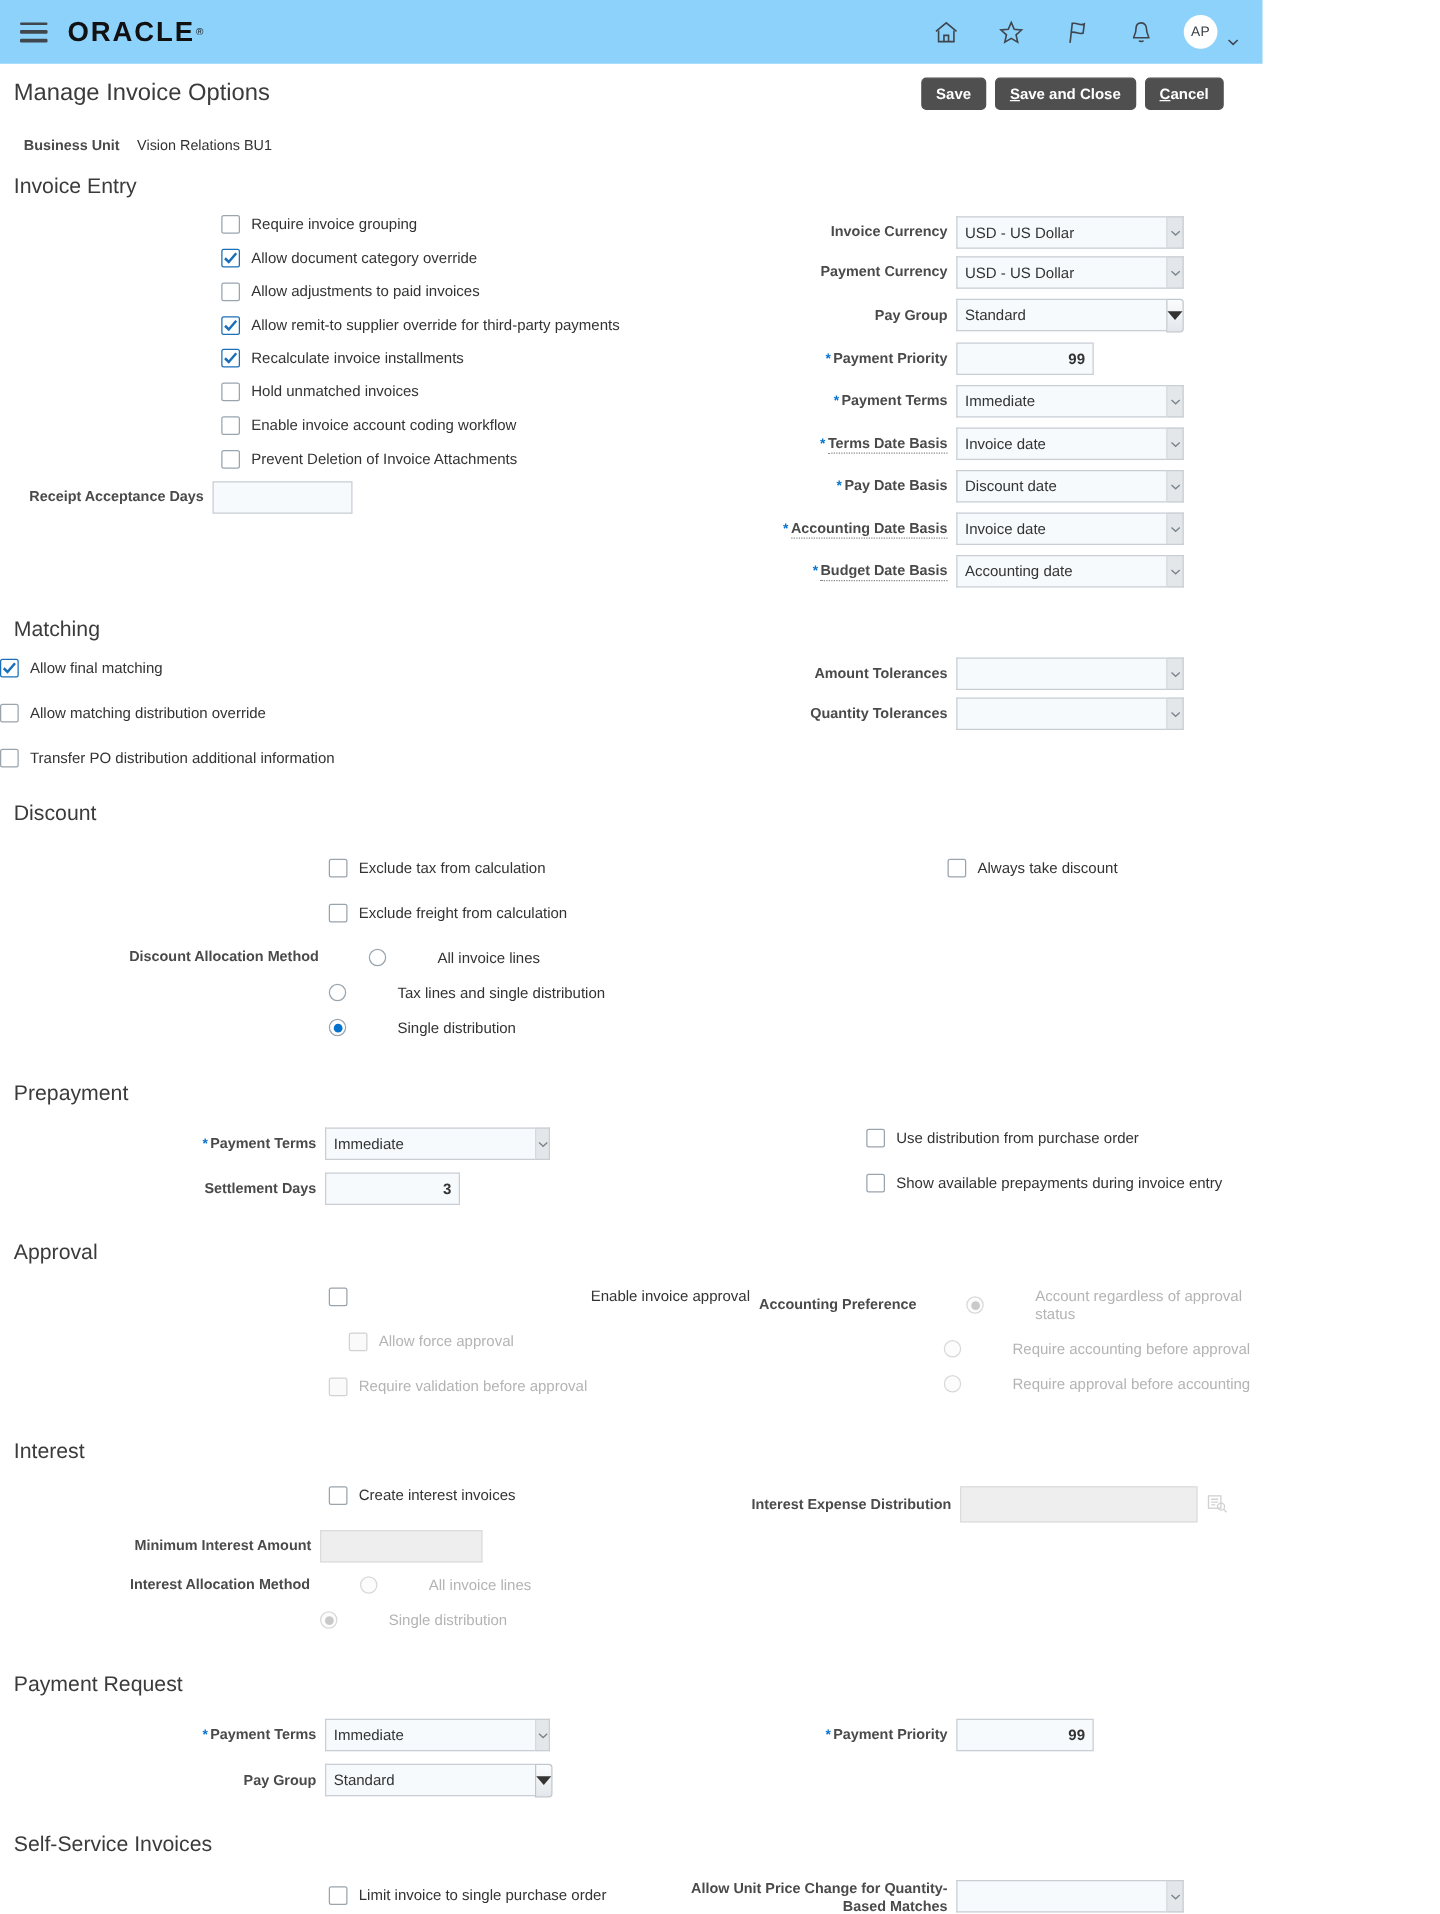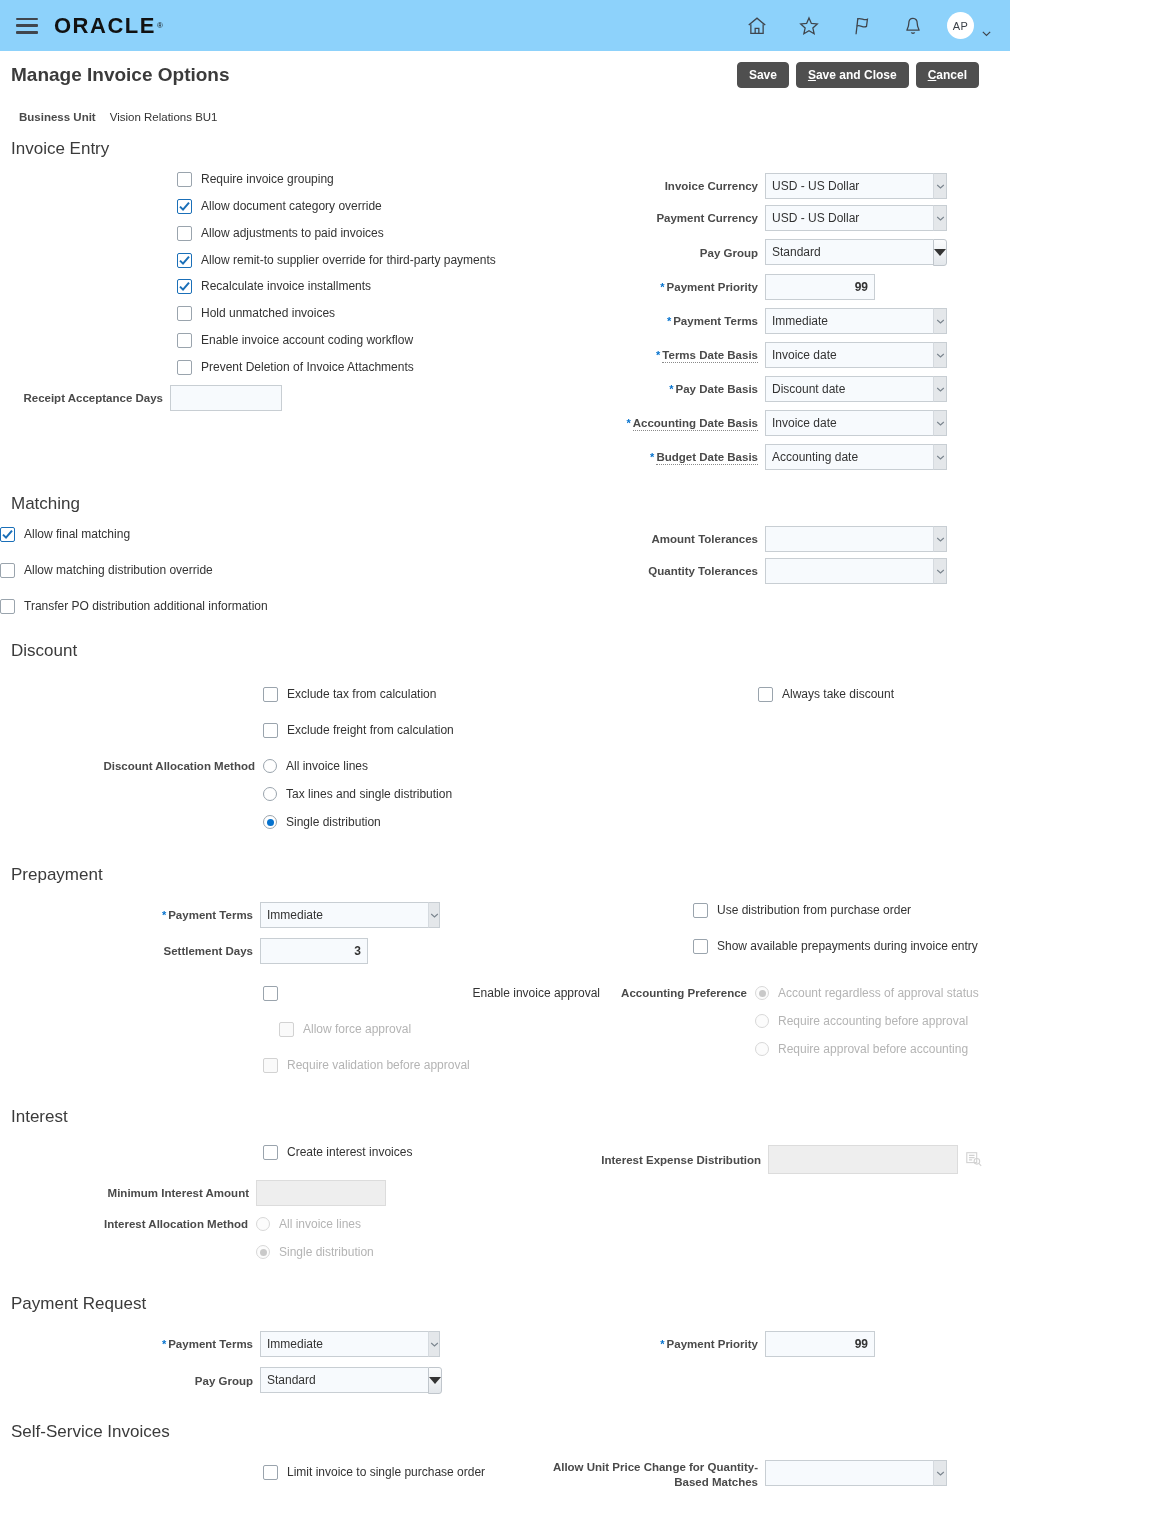--- a/index.html
+++ b/index.html
@@ -34,21 +34,21 @@
      justify-content:center; cursor:pointer; }
   .gh-ico svg { display:block; }
   .avatar-wrap { display:flex; align-items:flex-end; gap:7px; cursor:pointer; margin-left:22px;}
   .avatar { width:27px; height:27px; border-radius:50%; background:#ffffff;
      display:flex; align-items:center; justify-content:center;
      font-size:11px; color:#3b4148; letter-spacing:.3px;}
   .chev-dn { width:11px; height:11px; }
 
   
   .titlebar { display:flex; align-items:center; padding:11px 16px 0 11px; }
-  .page-title { font-size:19px; color:#3b3b3b; font-weight:700; line-height:26px;}
+  .page-title { font-size:19px; color:#3b3b3b; font-weight:400; line-height:26px;}
   .tb-spacer { flex:1 1 auto; }
   .btns { display:flex; gap:7px; padding-right:15px; }
   .btn { background:#4f4f4f; color:#ffffff; border:1px solid #4f4f4f;
     border-radius:4px; font-size:12px; font-weight:bold; padding:5px 11px;
     cursor:pointer; font-family:"Liberation Sans", sans-serif; line-height:14px;}
   .btn u { text-decoration:underline; }
 
   
   .bu-line { padding:23px 0 0 19px; display:flex; gap:14px; font-size:11.5px; }
   .bu-label { font-weight:bold; color:#4a4a4a; }
@@ -98,21 +98,21 @@
   .cbrow { display:flex; align-items:center; margin-bottom:11px; }
   .cb { width:15px; height:15px; border:1px solid #9aa4ad; background:#ffffff;
      border-radius:2px; display:inline-flex; align-items:center;
      justify-content:center; cursor:pointer; flex:0 0 auto; }
   .cb.checked { border-color:#1a6fb8; }
   .cb.checked svg { display:block; }
   .cb.disabled { border-color:#d2d2d2; background:#fafafa; }
   .cb-label { font-size:12px; color:#333; margin-left:9px; line-height:15px; }
   .cb-label.disabled { color:#b4b4b4; }
 
-  .rdrow { display:flex; align-items:center; margin-bottom:13px; }
+  .rdrow { display:flex; align-items:center; margin-bottom:13px;gap:32px; }
   .rd { width:14px; height:14px; border:1px solid #9aa4ad; border-radius:50%;
      background:#fff; display:inline-flex; align-items:center;
      justify-content:center; cursor:pointer; flex:0 0 auto; }
   .rd.sel::after { content:""; width:7px; height:7px; border-radius:50%;
      background:#0572ce; display:block; }
   .rd.disabled { border-color:#d8d8d8; background:#fcfcfc; }
   .rd.disabled.sel::after { background:#c9c9c9; }
   .rd-label { font-size:12px; color:#333; margin-left:9px; line-height:14px;}
   .rd-label.disabled { color:#b4b4b4; }
   .grp-label { font-size:11.5px; font-weight:bold; color:#4a4a4a;
@@ -471,20 +471,21 @@
           <span class="cb-label">Use distribution from purchase order</span>
         </div>
         <div class="cbrow">
           <span class="cb"></span>
           <span class="cb-label">Show available prepayments during invoice entry</span>
         </div>
       </div>
     </div>
   </div>
 
+  <div class="section-title" style="padding-top:20px;">Approval</div>
   <div class="sec-body">
     <div class="row">
       <div class="colL" style="padding-top:16px; padding-left:263px;">
         <div class="cbrow" style="margin-bottom:21px;justify-content:space-between;">
           <span class="cb"></span>
           <span class="cb-label">Enable invoice approval</span>
         </div>
         <div class="cbrow" style="margin-bottom:21px;margin-left:16px;">
           <span class="cb disabled"></span>
           <span class="cb-label disabled">Allow force approval</span>

